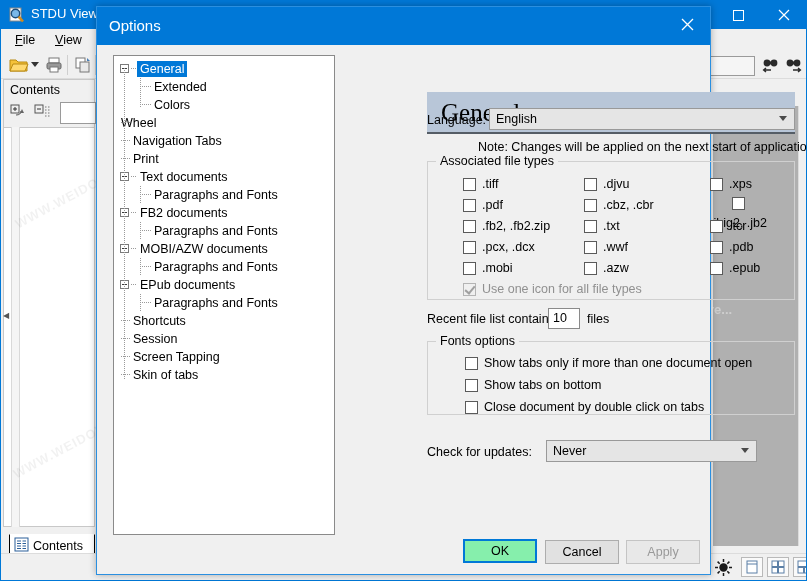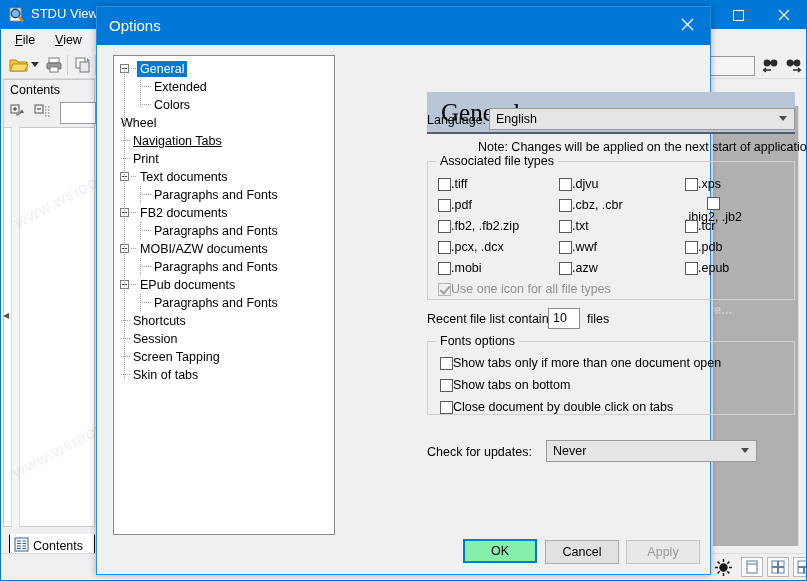--- a/index.html
+++ b/index.html
@@ -217,28 +217,29 @@
     position: absolute; right: 7px; top: 7px;
     width: 0; height: 0;
     border-left: 4px solid transparent;
     border-right: 4px solid transparent;
     border-top: 5px solid #4a4a4a;
   }
 
   .groupbox {
     position: absolute;
     border: 1px solid #d0d0d0;
+    padding-left: 25px;
   }
   .groupbox > .gb-title {
     position: absolute; top: -8px; left: 8px;
     background: #f0f0f0; padding: 0 4px;
     font-size: 12.5px; color: #000;
   }
 
-  .cb-row { position: absolute; height: 16px; display: flex; align-items: center; }
+  .cb-row { position: absolute; height: 16px; display: flex; align-items: center; gap: 6px; }
   .cbx {
     width: 13px; height: 13px; background: #fff;
     border: 1px solid #5a5a5a; flex: none; position: relative;
   }
   .cbx.disabled { background: #f0f0f0; border-color: #b4b4b4; }
   .cbx.checked::after {
     content: ""; position: absolute; left: 3px; top: 0px;
     width: 4px; height: 8px;
     border: solid #a0a0a0; border-width: 0 2px 2px 0;
     transform: rotate(40deg);
@@ -435,21 +436,21 @@
     </div>
 
     <div class="dlg-body">
 
       <div class="tree-box">
         <div id="tree-host" style="position:relative;padding:4px 0 0 0;">
             <div class="tree-row selected"><span class="tree-expander" style="left: 6px;"></span><span class="dots-h" style="left: 17px; width: 6px;"></span><span class="tree-label" style="margin-left: 23px;">General</span></div>
             <div class="tree-row"><span class="dots-h" style="left: 26px; width: 11px;"></span><span class="tree-label" style="margin-left: 37px;">Extended</span></div>
             <div class="tree-row"><span class="dots-h" style="left: 26px; width: 11px;"></span><span class="tree-label" style="margin-left: 37px;">Colors</span></div>
             <div class="tree-row"><span class="dots-h" style="left: 7px; width: 9px;"></span><span class="tree-label" style="margin-left: 4px;">Wheel</span></div>
-            <div class="tree-row"><span class="dots-h" style="left: 7px; width: 9px;"></span><span class="tree-label" style="margin-left: 16px; text-decoration: underline;">Navigation Tabs</span></div>
+            <div class="tree-row"><span class="dots-h" style="left: 7px; width: 9px;"></span><span class="tree-label" style="margin-left: 16px;">Navigation Tabs</span></div>
             <div class="tree-row"><span class="dots-h" style="left: 7px; width: 9px;"></span><span class="tree-label" style="margin-left: 16px;">Print</span></div>
             <div class="tree-row"><span class="tree-expander" style="left: 6px;"></span><span class="dots-h" style="left: 17px; width: 6px;"></span><span class="tree-label" style="margin-left: 23px;">Text documents</span></div>
             <div class="tree-row"><span class="dots-h" style="left: 26px; width: 11px;"></span><span class="tree-label" style="margin-left: 37px;">Paragraphs and Fonts</span></div>
             <div class="tree-row"><span class="tree-expander" style="left: 6px;"></span><span class="dots-h" style="left: 17px; width: 6px;"></span><span class="tree-label" style="margin-left: 23px;">FB2 documents</span></div>
             <div class="tree-row"><span class="dots-h" style="left: 26px; width: 11px;"></span><span class="tree-label" style="margin-left: 37px;">Paragraphs and Fonts</span></div>
             <div class="tree-row"><span class="tree-expander" style="left: 6px;"></span><span class="dots-h" style="left: 17px; width: 6px;"></span><span class="tree-label" style="margin-left: 23px;">MOBI/AZW documents</span></div>
             <div class="tree-row"><span class="dots-h" style="left: 26px; width: 11px;"></span><span class="tree-label" style="margin-left: 37px;">Paragraphs and Fonts</span></div>
             <div class="tree-row"><span class="tree-expander" style="left: 6px;"></span><span class="dots-h" style="left: 17px; width: 6px;"></span><span class="tree-label" style="margin-left: 23px;">EPub documents</span></div>
             <div class="tree-row"><span class="dots-h" style="left: 26px; width: 11px;"></span><span class="tree-label" style="margin-left: 37px;">Paragraphs and Fonts</span></div>
             <div class="tree-row"><span class="dots-h" style="left: 7px; width: 9px;"></span><span class="tree-label" style="margin-left: 16px;">Shortcuts</span></div>

